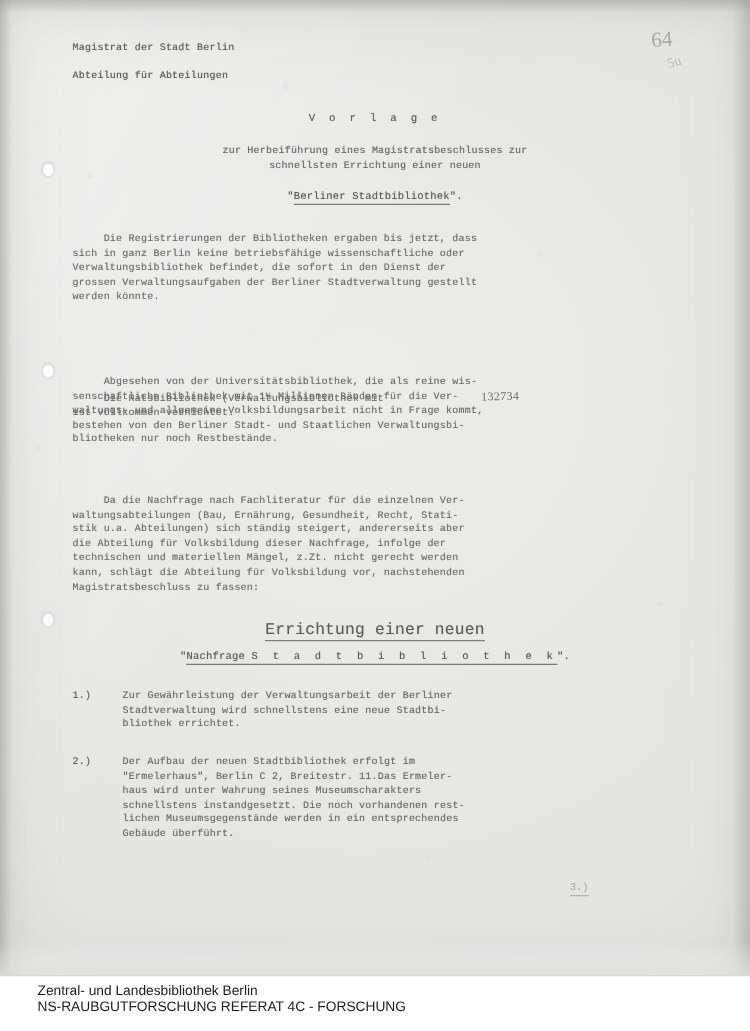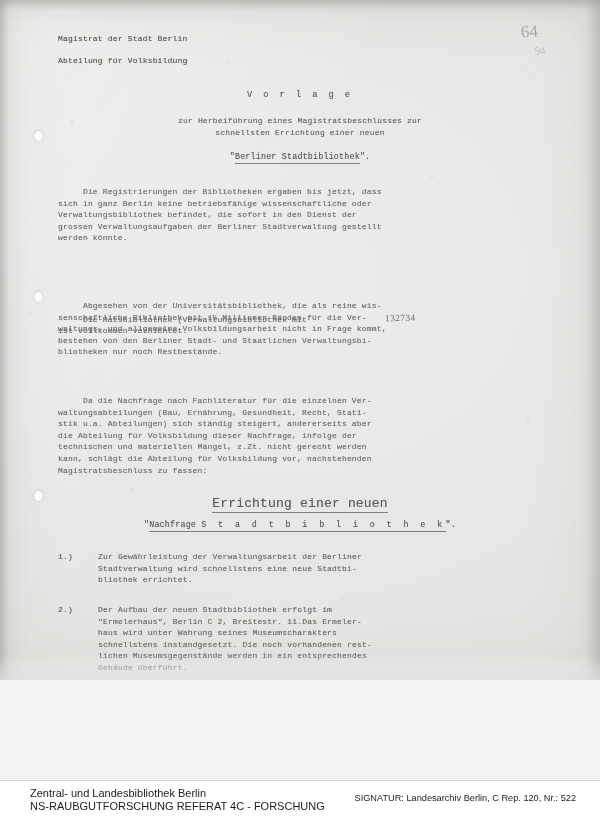--- a/index.html
+++ b/index.html
@@ -20,21 +20,21 @@
     height: 825px;
     background: #f2f2f0;
   }
 
   
   .paper {
     position: absolute;
     left: 0;
     top: 0;
     width: 600px;
-    height: 680px;
+    height: 780px;
     background:
       radial-gradient(ellipse 120% 90% at 48% 40%, #ececeb 0%, #e6e6e4 55%, #dededc 100%);
     overflow: hidden;
   }
   
   .grain {
     position: absolute;
     inset: 0;
     background-image:
       radial-gradient(circle at 12% 18%, rgba(120,120,115,.055) 0 2px, transparent 3px),
@@ -251,21 +251,21 @@
 </style>
 </head>
 <body>
 
 <div id="scan">
 
   <div class="paper">
     <div class="grain"></div>
 
     <div class="typed strong" id="hdr1">Magistrat der Stadt Berlin</div>
-    <div class="typed strong" id="hdr2">Abteilung für Volksbildung</div>
+    <div class="typed strong" id="hdr2">Abteilung für Abteilungen</div>
 
     <div id="folio">64</div>
     <div id="folio-sub">5u</div>
 
     <div class="typed" id="sub">zur Herbeiführung eines Magistratsbeschlusses zur
 schnellsten Errichtung einer neuen</div>
     <div class="typed" id="vorlage">V o r l a g e</div>
     <div class="typed" id="maintitle"><span>"</span><span class="u">Berliner Stadtbibliothek</span><span>".</span></div>
 
     <div class="para" id="p1">     Die Registrierungen der Bibliotheken ergaben bis jetzt, dass
@@ -320,16 +320,15 @@
     <div class="top-edge"></div>
     <div class="left-edge"></div>
     <div class="right-edge"></div>
     <div class="bottom-edge"></div>
     <div class="vignette"></div>
   </div>
 
   <div id="caption">
     <div id="cap-left">Zentral- und Landesbibliothek Berlin
 NS-RAUBGUTFORSCHUNG REFERAT 4C - FORSCHUNG</div>
-    <div id="cap-right">SIGNATUR: Landesarchiv Berlin, C Rep. 120, Nr.: 522</div>
   </div>
 
 </div>
 
 </body></html>

